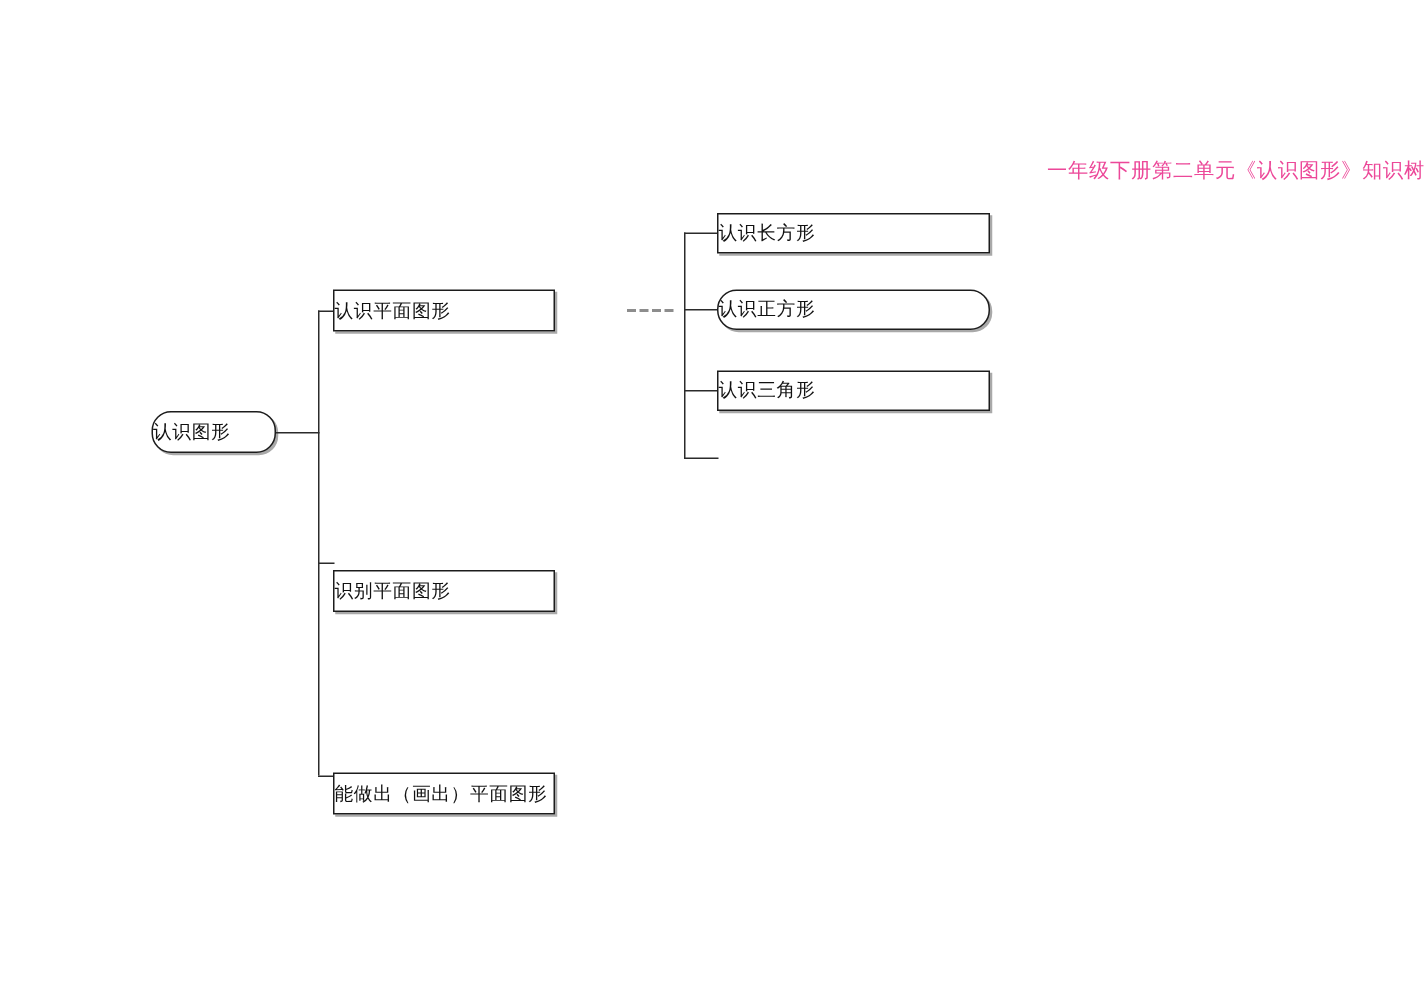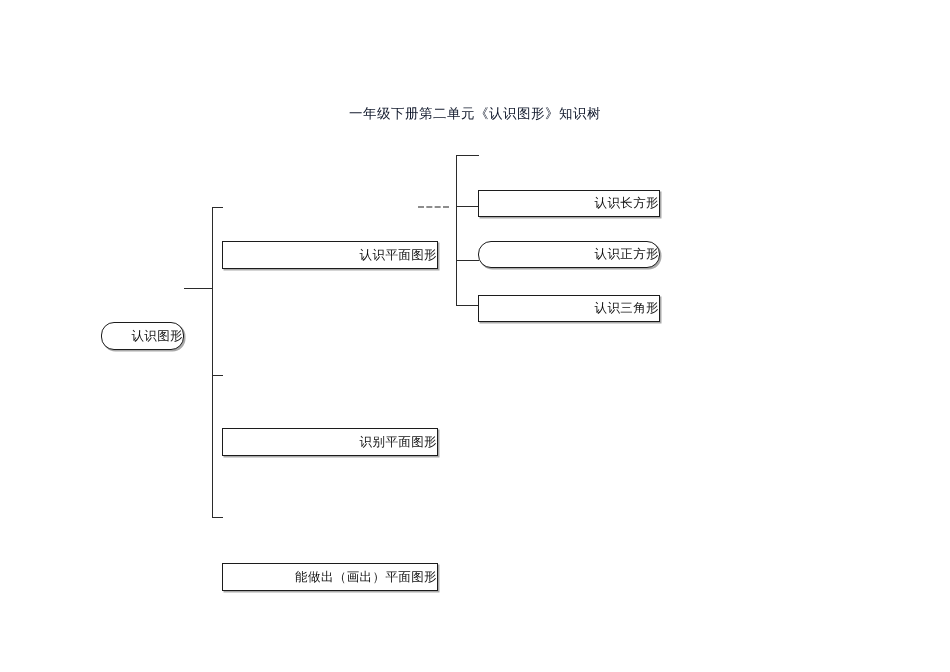--- a/index.html
+++ b/index.html
@@ -15,69 +15,67 @@
     width: 950px;
     height: 672px;
     background: #ffffff;
     overflow: hidden;
   }
   .title {
     position: absolute;
     left: 0;
     top: 105px;
     width: 950px;
-    text-align: center;
+    text-align: right;
     font-size: 13.5px;
-    color: #0f172a;
+    color: #ec4899;
     letter-spacing: 0.5px;
     white-space: nowrap;
   }
   .node {
     position: absolute;
     box-sizing: border-box;
     border: 1px solid #1c1c1c;
     background: #ffffff;
     display: flex;
     align-items: center;
-    justify-content: flex-end;
+    justify-content: flex-start;
     font-size: 12.5px;
     color: #111111;
     letter-spacing: 0.4px;
     line-height: 1;
     box-shadow: 1.5px 1.5px 0 0 #a9a9a9;
     white-space: nowrap;
-    margin-top: 48px;
   }
   
   .node--root {
     left: 101px;
     top: 274px;
     width: 83px;
     height: 28px;
     border-radius: 13px;
   }
   
   .node--l2 {
     left: 222px;
-    width: 216px;
+    width: 148px;
     height: 28px;
-    padding-left: 48px;
   }
   .node--l2-a { top: 193px; }
   .node--l2-b { top: 380px; }
   .node--l2-c { top: 515px; }
   
   .node--l3 {
     left: 478px;
     width: 182px;
     height: 27px;
   }
   .node--l3-a { top: 142px; }
   .node--l3-b { top: 193px; border-radius: 13px; }
-  .node--l3-c { top: 247px; padding-left: 39px; }
+  .node--l3-c { top: 247px; }
   .node--l3-d { top: 292px; }
 
   
   .line {
     position: absolute;
     background: #2b2b2b;
   }
   .line--h { height: 1px; }
   .line--v { width: 1px; }
 

